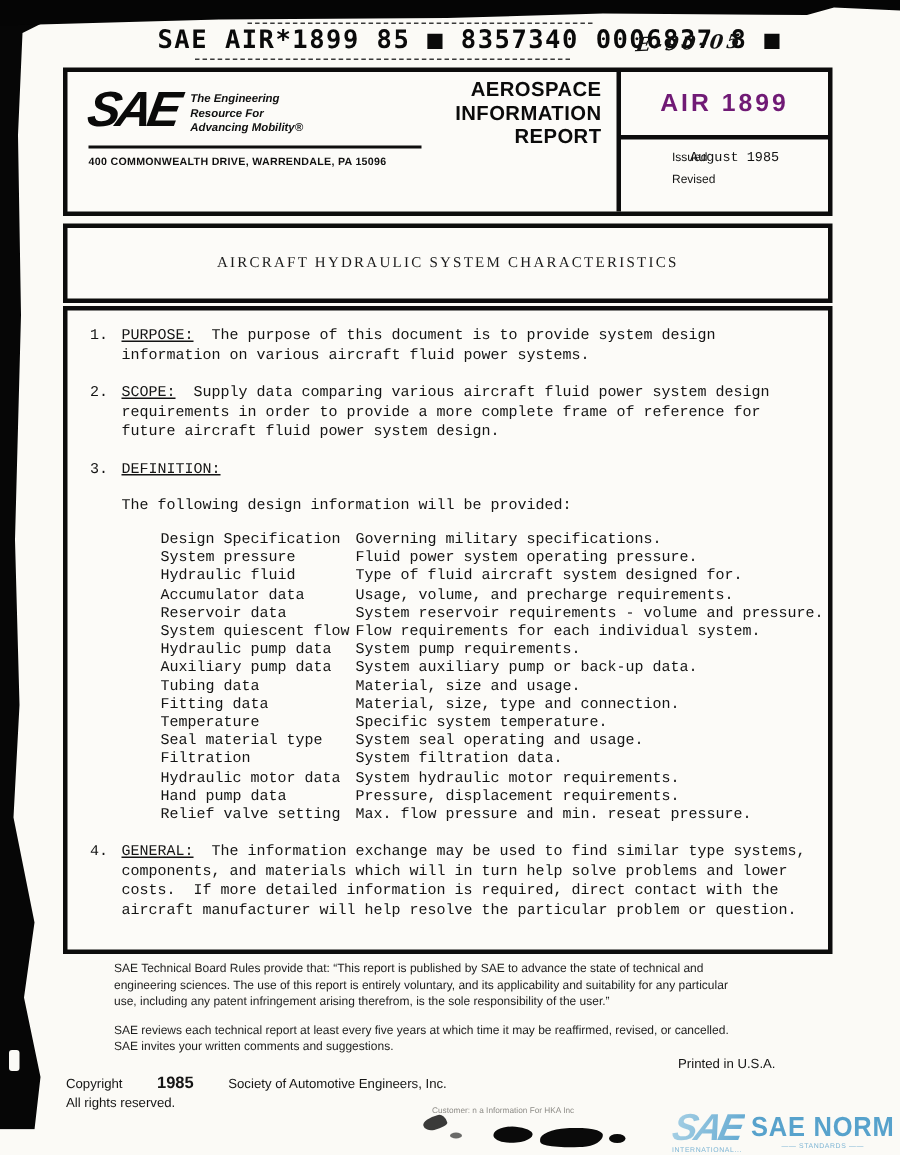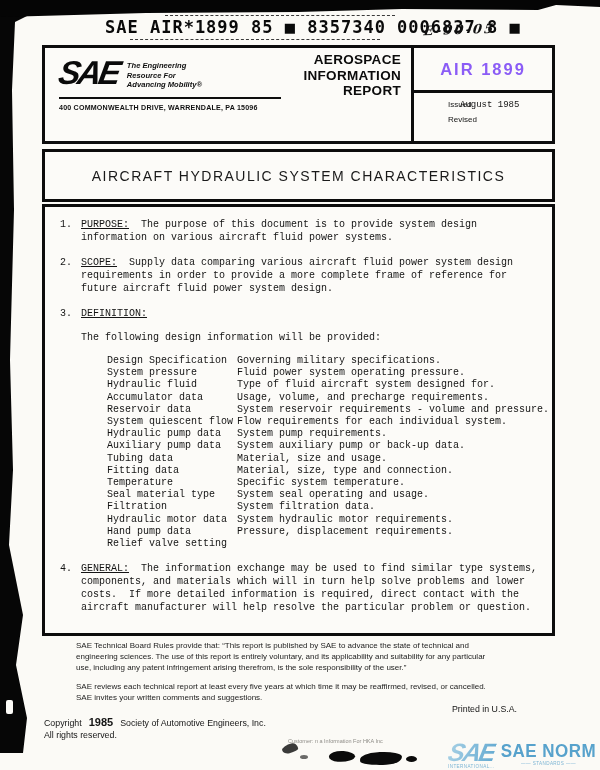--- a/index.html
+++ b/index.html
@@ -25,46 +25,46 @@
   
   .header-box { position:absolute; left:42px; top:45px; width:513px; height:99px; border:3px solid #0c0c0c; display:flex; background:#fcfbf8; }
   .hb-left { flex:0 0 243px; padding:10px 0 0 14px; }
   .logo-row { display:flex; align-items:flex-start; }
   .sae-logo { font-family:"Liberation Sans", sans-serif; font-weight:900; font-style:italic; font-size:33px; line-height:30px; letter-spacing:-3px; transform:skewX(-10deg); color:#0a0a0a; }
   .tagline { font-size:7.6px; font-weight:bold; font-style:italic; line-height:9.5px; padding:3px 0 0 9px; white-space:pre-line; color:#101010; }
   .hb-rule { width:222px; border-top:2.5px solid #0e0e0e; margin-top:7px; }
   .address { font-size:7.1px; font-weight:bold; letter-spacing:.2px; margin-top:5px; color:#101010; }
   .hb-mid { flex:1; text-align:right; padding:4px 10px 0 0; border-right:3px solid #0c0c0c; font-weight:bold; font-size:13.5px; line-height:15.5px; letter-spacing:.3px; white-space:pre-line; color:#0b0b0b; }
   .hb-right { flex:0 0 138px; display:flex; flex-direction:column; }
-  .doc-num { height:45px; border-bottom:3px solid #0c0c0c; display:flex; align-items:center; justify-content:center; font-weight:bold; font-size:16.5px; letter-spacing:2px; color:#8b5cf6; }
+  .doc-num { height:45px; border-bottom:3px solid #0c0c0c; display:flex; align-items:center; justify-content:center; font-weight:bold; font-size:16.5px; letter-spacing:2px; color:#701a75; }
   .issue-area { padding:7px 6px 0 8px; font-size:8px; color:#141414; }
   .issue-row { display:flex; margin-bottom:5px; }
   .issue-label { width:38px;padding-left:26px; }
   .issue-val { font-family:"Liberation Mono", monospace; font-size:9px; }
 
   
   .title-box { position:absolute; left:42px; top:149px; width:513px; height:53px; border:3px solid #0c0c0c; display:flex; align-items:center; justify-content:center; background:#fcfbf8; }
-  .title-text { font-family:Liberation Sans, sans-serif; font-size:14px; letter-spacing:1.5px; color:#1a1a1a; }
+  .title-text { font-family:Liberation Serif, serif; font-size:10px; letter-spacing:1.5px; color:#1a1a1a; }
 
   
   .content-box { position:absolute; left:42px; top:204px; width:513px; height:432px; border:3px solid #0c0c0c; padding:11px 0 0 15px; background:#fcfbf8; font-family:"Liberation Mono", monospace; font-size:10px; line-height:13px; color:#141414; }
   .para { display:flex; margin-bottom:12px; }
   .pnum { flex:0 0 21px; }
   .pbody { white-space:pre; }
   .ul { text-decoration:underline; }
   .intro-line { margin:-1px 0 11px 21px; white-space:pre; }
   .def-table { margin:0 0 12px 47px; }
   .def-row { display:flex; white-space:pre; line-height:12.2px; }
   .def-term { flex:0 0 130px; }
 
   
   .footer-notes { position:absolute; left:76px; top:641px; width:482px; font-size:8px; line-height:10.8px; color:#1c1c1c; }
   .fnote { white-space:pre-line; margin-bottom:9px; }
   .copyright { position:absolute; left:44px; top:716px; font-size:8.8px; color:#151515; }
-  .copy-line1 { display:flex; align-items:baseline; }
+  .copy-line1 { display:flex; align-items:baseline;gap:16px; }
   .copy-year { font-size:11px; font-weight:bold; margin:0 7px; }
   .rights { margin-top:2px; }
   .printed { position:absolute; left:452px; top:704px; font-size:8.8px; color:#151515; }
   .faint-note { position:absolute; left:288px; top:738px; font-size:5.5px; color:#8f8d88; filter:blur(.3px); white-space:nowrap; }
 
   
   .smudge { position:absolute; background:#0a0a0a; }
   .sm1 { left:282px; top:744px; width:16px; height:9px; border-radius:70% 30% 60% 40%/50% 70% 30% 50%; transform:rotate(-14deg); opacity:.8; }
   .sm2 { left:329px; top:751px; width:26px; height:11px; border-radius:55% 45% 65% 35%/60% 40% 60% 40%; transform:rotate(4deg); }
   .sm3 { left:360px; top:752px; width:42px; height:13px; border-radius:45% 55% 35% 65%/55% 45% 60% 40%; transform:rotate(-3deg); }
@@ -156,21 +156,21 @@
     <div class="def-row"><span class="def-term">System quiescent flow</span><span>Flow requirements for each individual system.</span></div>
     <div class="def-row"><span class="def-term">Hydraulic pump data</span><span>System pump requirements.</span></div>
     <div class="def-row"><span class="def-term">Auxiliary pump data</span><span>System auxiliary pump or back-up data.</span></div>
     <div class="def-row"><span class="def-term">Tubing data</span><span>Material, size and usage.</span></div>
     <div class="def-row"><span class="def-term">Fitting data</span><span>Material, size, type and connection.</span></div>
     <div class="def-row"><span class="def-term">Temperature</span><span>Specific system temperature.</span></div>
     <div class="def-row"><span class="def-term">Seal material type</span><span>System seal operating and usage.</span></div>
     <div class="def-row"><span class="def-term">Filtration</span><span>System filtration data.</span></div>
     <div class="def-row"><span class="def-term">Hydraulic motor data</span><span>System hydraulic motor requirements.</span></div>
     <div class="def-row"><span class="def-term">Hand pump data</span><span>Pressure, displacement requirements.</span></div>
-    <div class="def-row"><span class="def-term">Relief valve setting</span></div>
+    <div class="def-row"><span class="def-term">Relief valve setting</span><span>Max. flow pressure and min. reseat pressure.</span></div>
   </div>
 
   <div class="para">
     <span class="pnum">4.</span>
     <div class="pbody"><span class="ul">GENERAL:</span><span>  The information exchange may be used to find similar type systems,
 components, and materials which will in turn help solve problems and lower
 costs.  If more detailed information is required, direct contact with the
 aircraft manufacturer will help resolve the particular problem or question.</span></div>
   </div>
 

